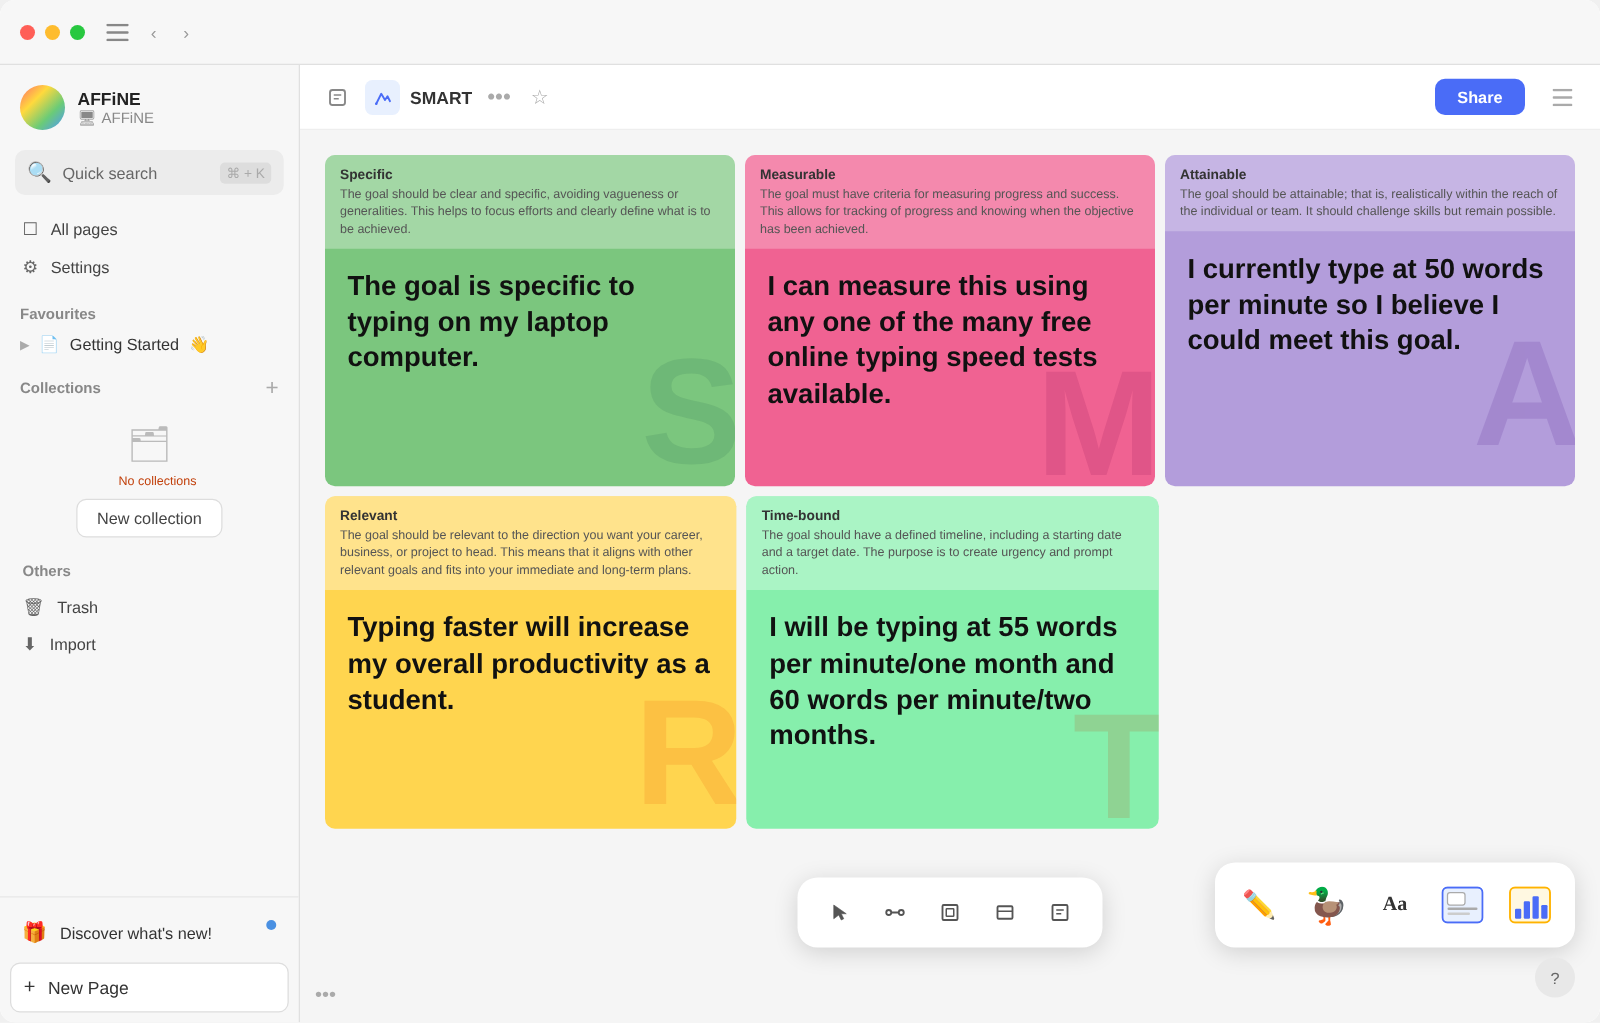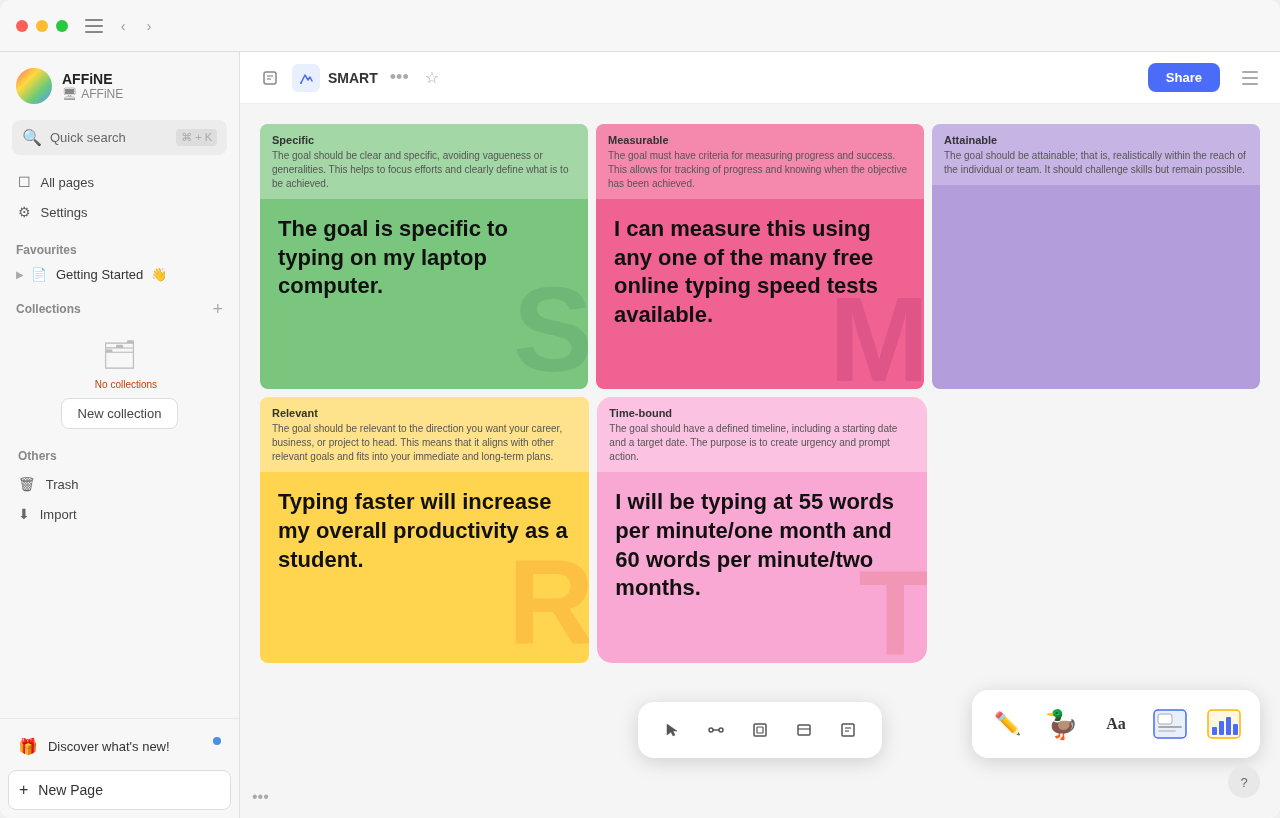--- a/index.html
+++ b/index.html
@@ -106,21 +106,21 @@
     .card-pink .card-watermark { color: #880e4f; }
 
     .card-purple { background: #b39ddb; }
     .card-purple .card-header { background: rgba(255,255,255,0.25); }
     .card-purple .card-watermark { color: #4a148c; }
 
     .card-yellow { background: #ffd54f; }
     .card-yellow .card-header { background: rgba(255,255,255,0.35); }
     .card-yellow .card-watermark { color: #e65100; }
 
-    .card-orange { background: #f9a8d4; border-radius: 15px; }
+    .card-orange { background: #86efac; }
     .card-orange .card-header { background: rgba(255,255,255,0.3); }
     .card-orange .card-watermark { color: #bf360c; }
 
     
     .bottom-toolbar { position: absolute; bottom: 60px; left: 50%; transform: translateX(-50%); background: #fff; border-radius: 16px; box-shadow: 0 4px 20px rgba(0,0,0,0.15); padding: 10px 16px; display: flex; align-items: center; gap: 8px; z-index: 10; }
     .toolbar-btn { width: 36px; height: 36px; border-radius: 8px; display: flex; align-items: center; justify-content: center; cursor: pointer; color: #555; font-size: 16px; }
 
     
     .bottom-right-tools { position: absolute; bottom: 60px; right: 20px; background: #fff; border-radius: 16px; box-shadow: 0 4px 20px rgba(0,0,0,0.15); padding: 10px 12px; display: flex; align-items: center; gap: 6px; z-index: 10; }
     .tool-item { width: 48px; height: 48px; border-radius: 10px; display: flex; align-items: center; justify-content: center; cursor: pointer; font-size: 20px; }
@@ -294,20 +294,24 @@
                   <div class="card-body-text">I can measure this using any one of the many free online typing speed tests available.</div>
                   <div class="card-watermark">M</div>
                 </div>
               </div>
 
               <div class="card card-purple">
                 <div class="card-header">
                   <div class="card-header-label">Attainable</div>
                   <div class="card-header-desc">The goal should be attainable; that is, realistically within the reach of the individual or team. It should challenge skills but remain possible.</div>
                 </div>
+                <div class="card-body">
+                  <div class="card-body-text">I currently type at 50 words per minute so I believe I could meet this goal.</div>
+                  <div class="card-watermark">A</div>
+                </div>
               </div>
             </div>
 
             <div class="cards-grid-2" style="max-width: 66.67%;">
 
               <div class="card card-yellow">
                 <div class="card-header">
                   <div class="card-header-label">Relevant</div>
                   <div class="card-header-desc">The goal should be relevant to the direction you want your career, business, or project to head. This means that it aligns with other relevant goals and fits into your immediate and long-term plans.</div>
                 </div>

